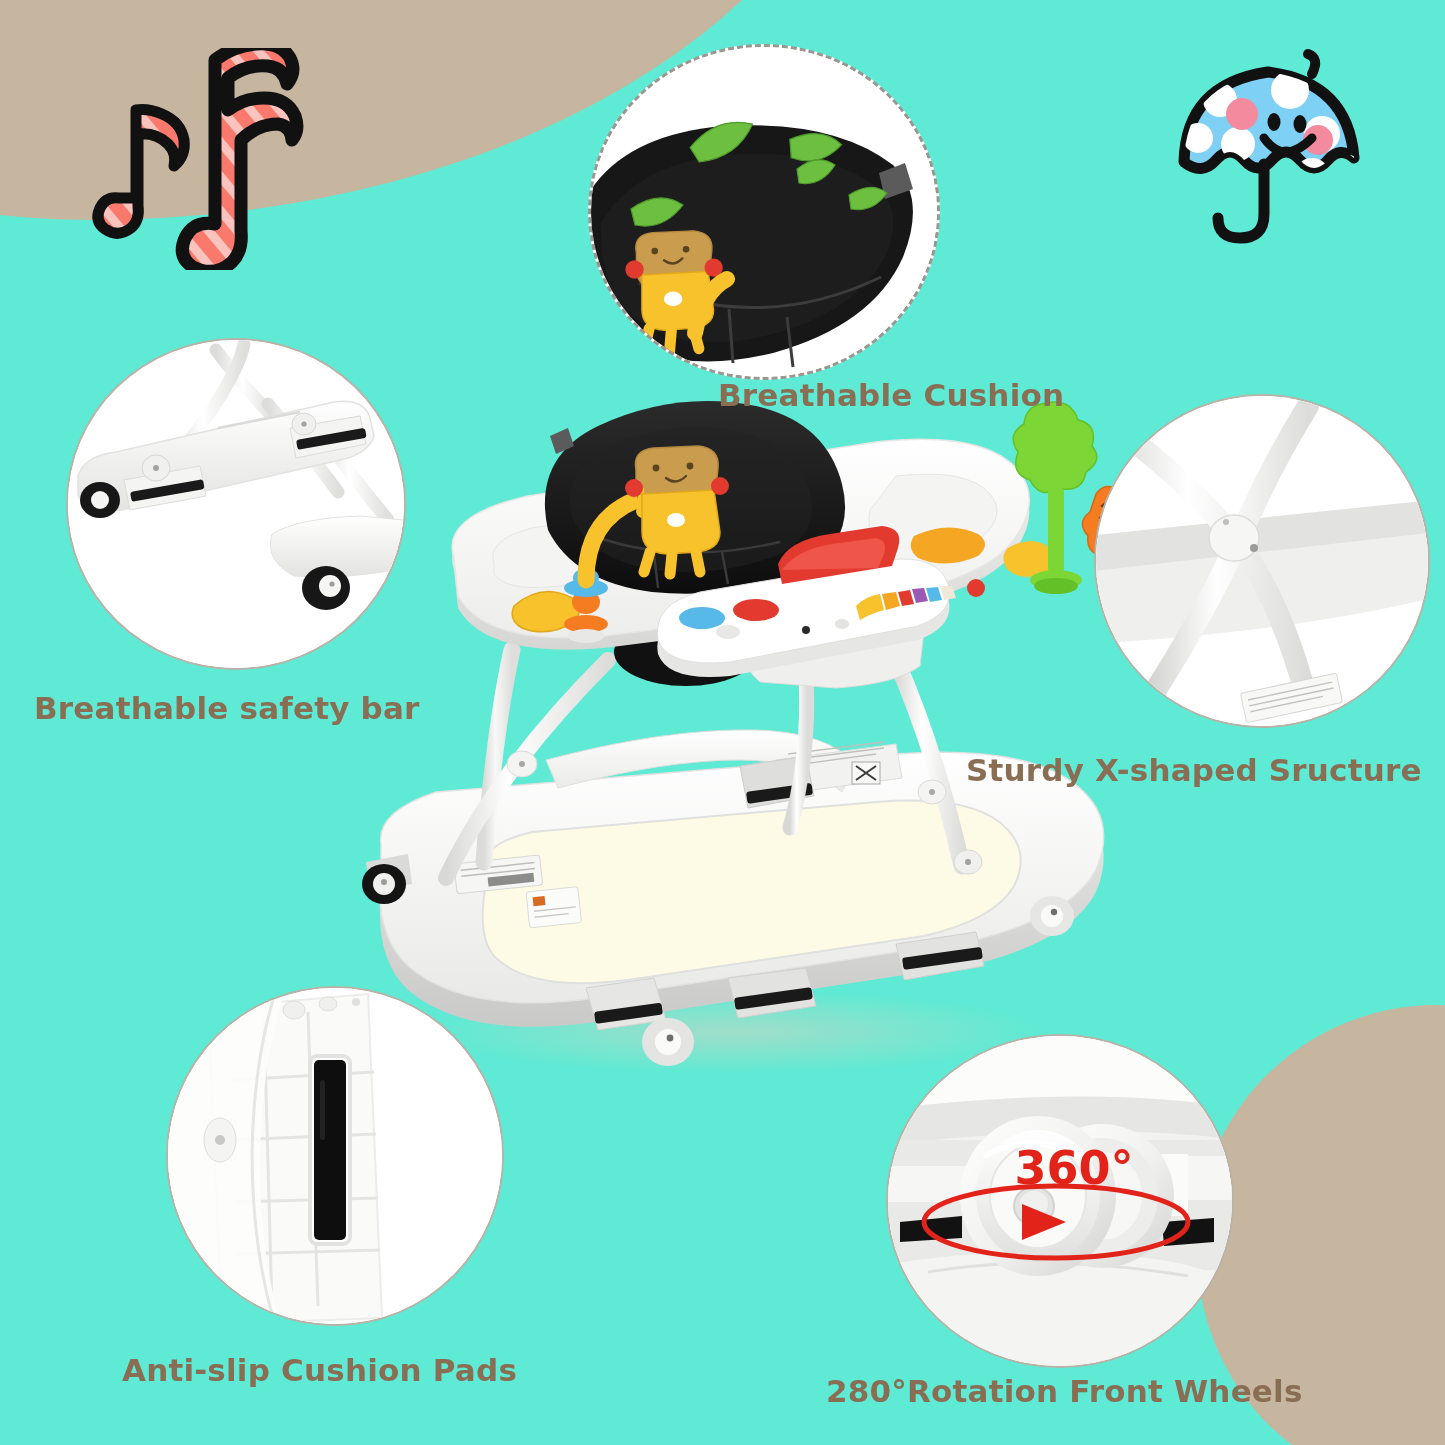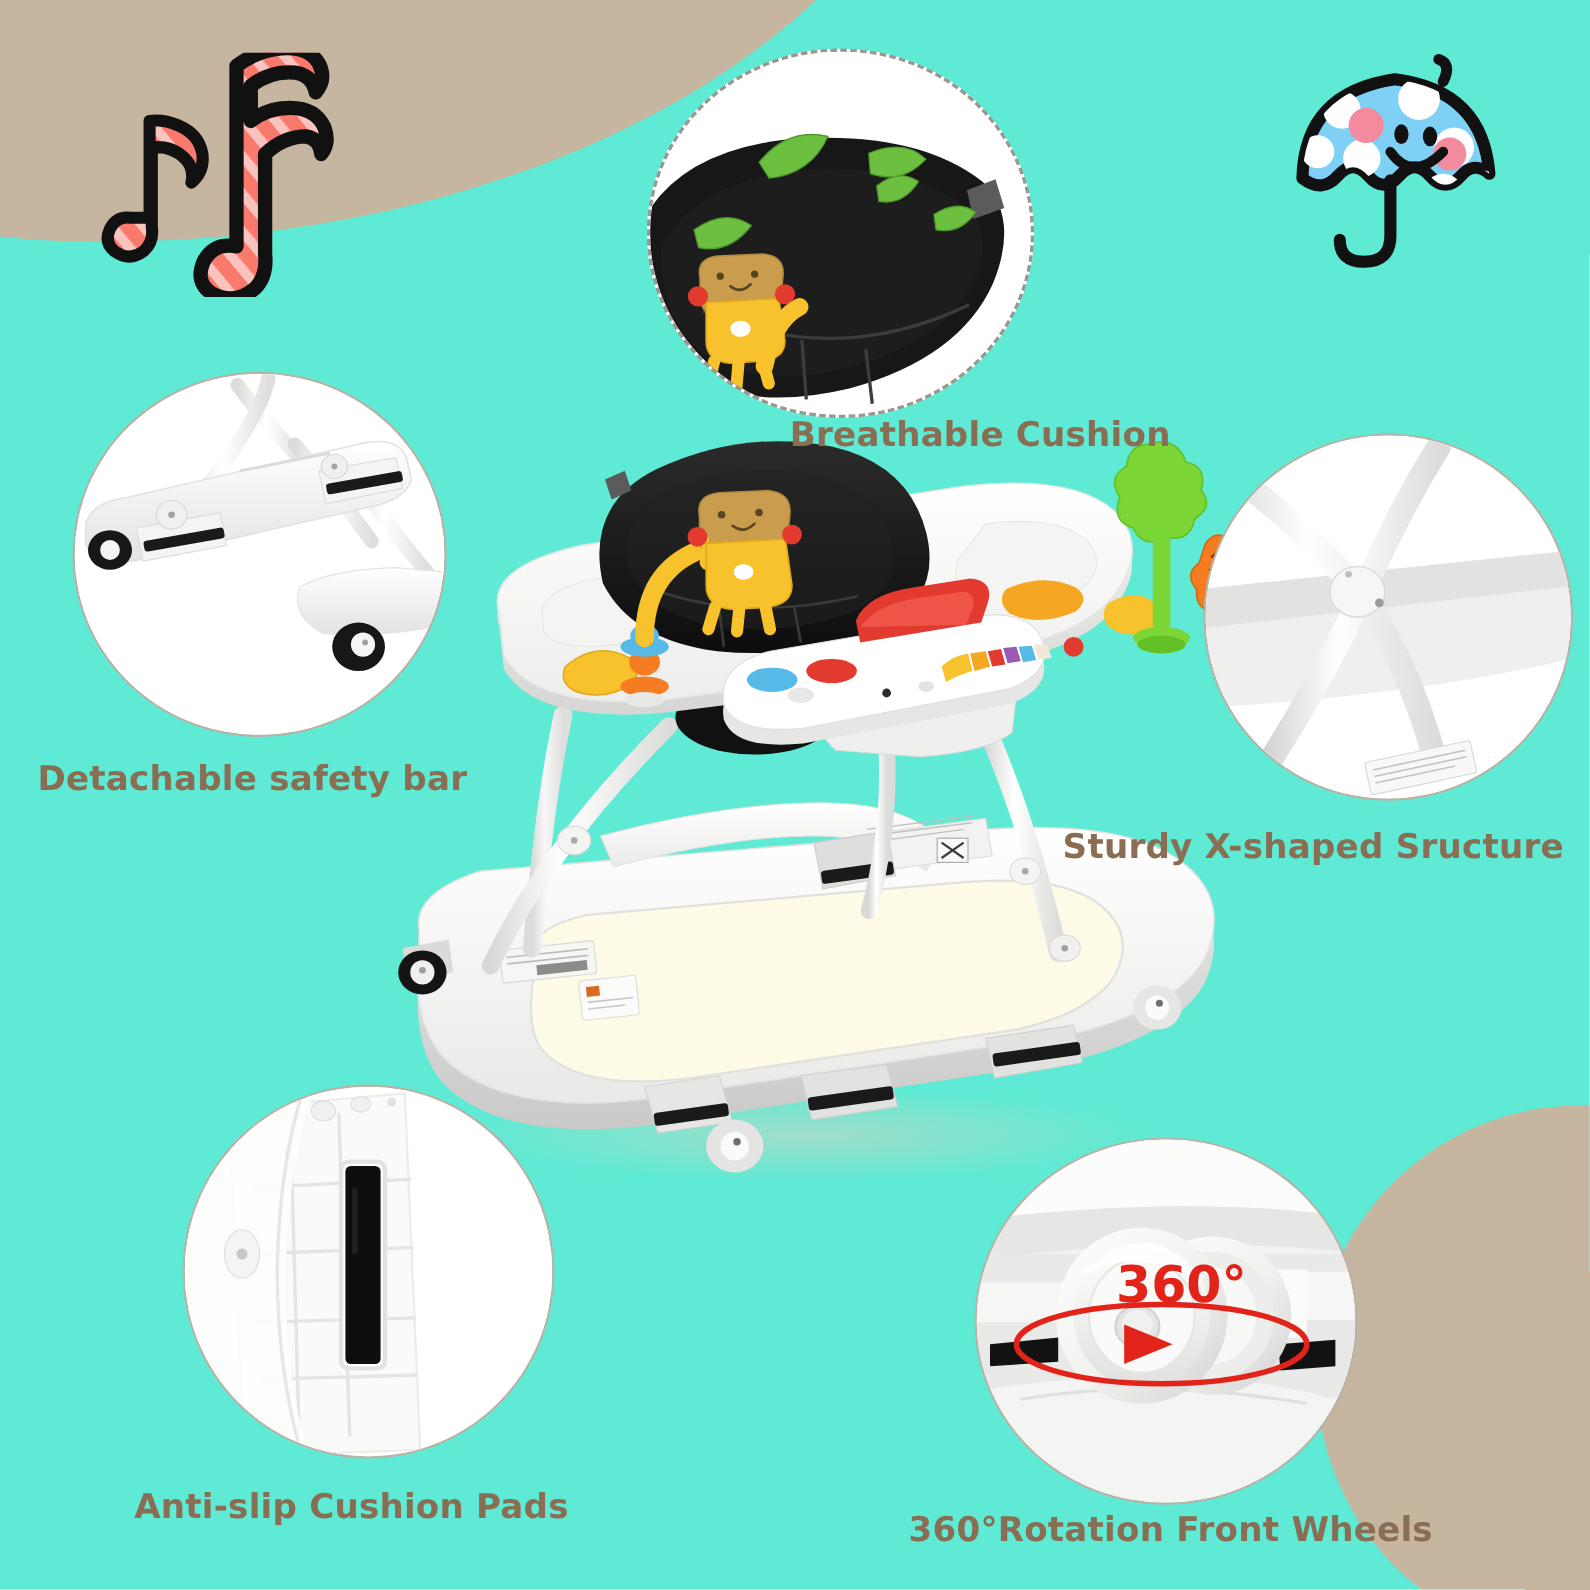--- a/index.html
+++ b/index.html
@@ -446,21 +446,21 @@
 
       <path d="M204 194 Q230 178 292 176 L336 180 L336 228 Q280 240 226 236 Q196 220 204 194 Z" fill="url(#barGrad)" stroke="#E2E2E0"></path>
 
       <g>
         <ellipse cx="258" cy="248" rx="24" ry="22" fill="#171717"></ellipse>
         <ellipse cx="262" cy="246" rx="11" ry="11" fill="#F6F6F4"></ellipse>
         <circle cx="264" cy="244" r="2.6" fill="#9E9E9C"></circle>
       </g>
     </svg>
   </div>
-  <div class="caption" style="left:34px; top:690px; font-size:31px;">Detachable safety bar</div>
+  <div class="caption" style="left:34px; top:690px; font-size:31px;">Breathable safety bar</div>
 
   <div class="circle solid" style="left:1094px; top:394px; width:332px; height:330px;">
     <svg viewBox="0 0 332 330" width="332" height="330">
       <rect width="332" height="330" fill="#FFFFFF"></rect>
       <defs>
         <linearGradient id="tube3" x1="0" y1="0" x2="1" y2="0">
           <stop offset="0" stop-color="#D4D4D2"></stop>
           <stop offset="0.42" stop-color="#FFFFFF"></stop>
           <stop offset="1" stop-color="#DCDCDA"></stop>
         </linearGradient>
@@ -561,15 +561,15 @@
       <ellipse cx="146" cy="168" rx="14" ry="13" fill="#F0F0EE"></ellipse>
 
       <path d="M96 120 Q150 92 204 126" fill="none" stroke="#FFFFFF" stroke-width="6" opacity="0.9"></path>
 
       <ellipse cx="168" cy="186" rx="132" ry="36" fill="none" stroke="#E2231A" stroke-width="5"></ellipse>
       <polygon points="178,186 134,168 134,204" fill="#E2231A"></polygon>
 
       <text x="186" y="148" fill="#E2231A" font-family="DejaVu Sans, sans-serif" font-size="46" font-weight="bold" text-anchor="middle">360°</text>
     </svg>
   </div>
-  <div class="caption" style="left:826px; top:1373px; font-size:31px;">360°Rotation Front Wheels</div>
+  <div class="caption" style="left:826px; top:1373px; font-size:31px;">280°Rotation Front Wheels</div>
 
 </div>
 
 </body></html>

